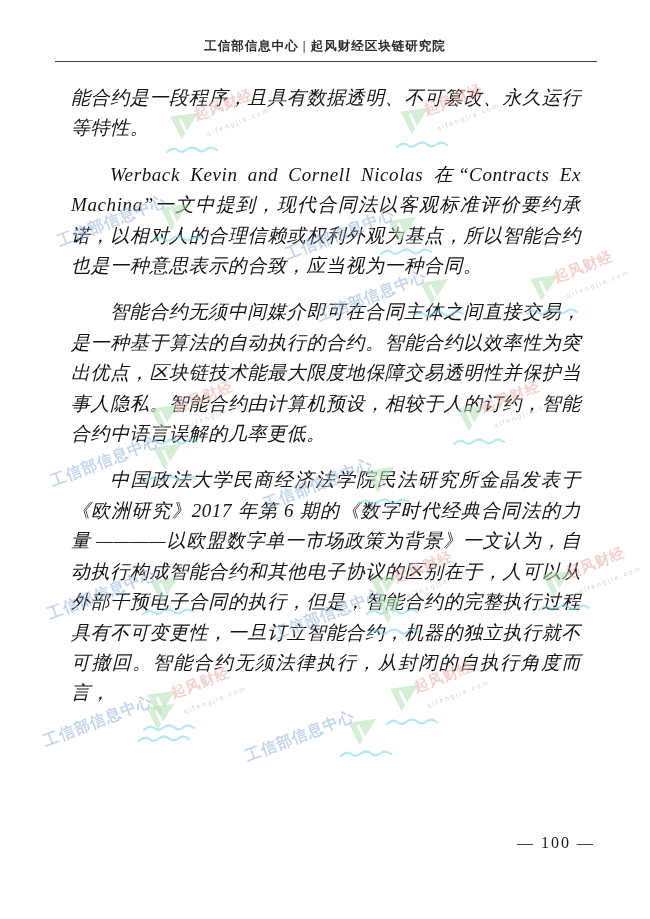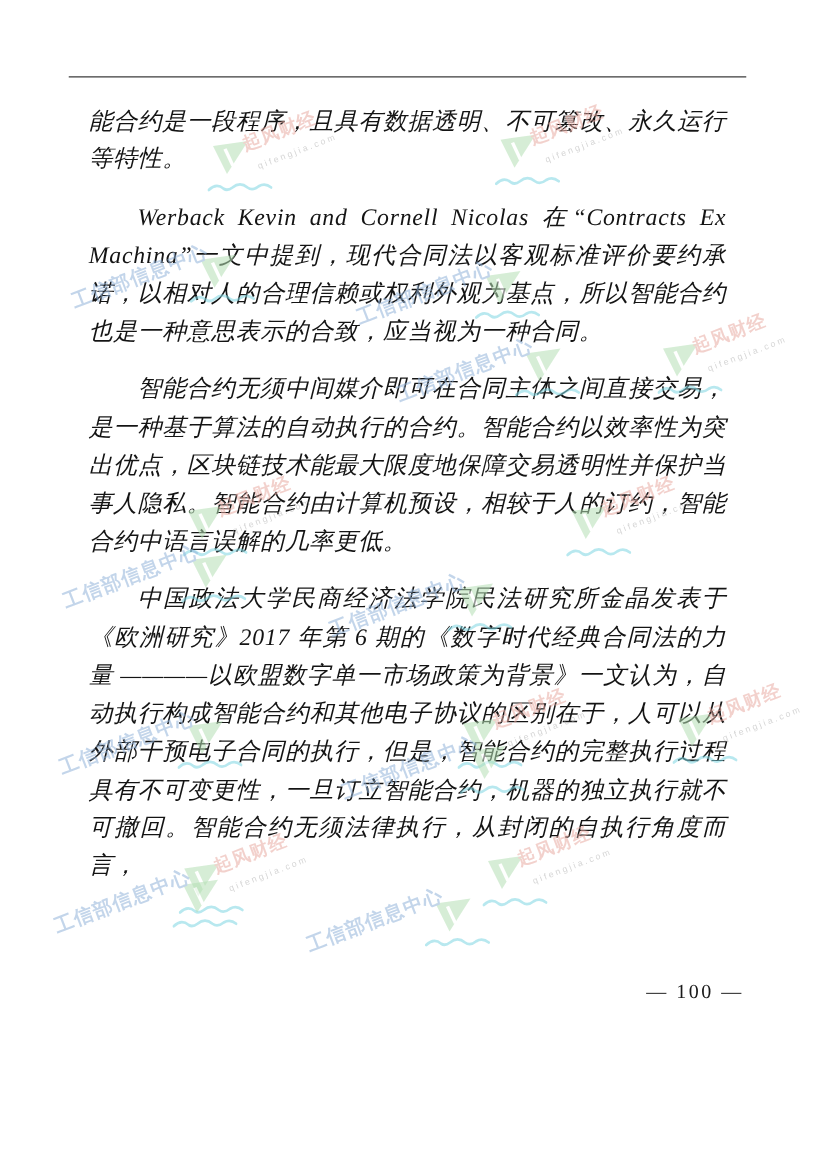--- a/index.html
+++ b/index.html
@@ -38,21 +38,21 @@
     line-height:30.4px;
     color:#141414;
     text-align:justify;
     text-justify:inter-ideograph;
     letter-spacing:0.6px;
   }
   .body-text p{margin:16px;padding:0;text-indent:2.05em;font-style:italic;}
   .body-text p.no-indent{text-indent:0;}
   
   .page-number{
-    position:absolute;top:785px;right:55px;
+    position:absolute;top:834px;right:55px;
     font-size:16px;
     color:#1a1a1a;
     letter-spacing:2px;
   }
   
   .wm-layer{position:absolute;inset:0;pointer-events:none;z-index:5;}
   .wm{position:absolute;opacity:.55;}
   .wm .tri{position:absolute;}
   .wm .wave{position:absolute;}
   .wm .gx-text{
@@ -86,20 +86,23 @@
     transform-origin:left bottom;
     white-space:nowrap;
     letter-spacing:2px;
   }
 </style>
 </head>
 <body>
 
 <div class="page">
 
+  <header class="doc-header">
+    <div class="title">工信部信息中心 | 起风财经区块链研究院</div>
+  </header>
   <hr class="header-rule">
 
   <main class="body-text">
     <p class="no-indent">能合约是一段程序，且具有数据透明、不可篡改、永久运行等特性。</p>
     <p>Werback Kevin and Cornell Nicolas 在“Contracts Ex Machina”一文中提到，现代合同法以客观标准评价要约承诺，以相对人的合理信赖或权利外观为基点，所以智能合约也是一种意思表示的合致，应当视为一种合同。</p>
     <p>智能合约无须中间媒介即可在合同主体之间直接交易，是一种基于算法的自动执行的合约。智能合约以效率性为突出优点，区块链技术能最大限度地保障交易透明性并保护当事人隐私。智能合约由计算机预设，相较于人的订约，智能合约中语言误解的几率更低。</p>
     <p>中国政法大学民商经济法学院民法研究所金晶发表于《欧洲研究》2017 年第 6 期的《数字时代经典合同法的力量 ————以欧盟数字单一市场政策为背景》一文认为，自动执行构成智能合约和其他电子协议的区别在于，人可以从外部干预电子合同的执行，但是，智能合约的完整执行过程具有不可变更性，一旦订立智能合约，机器的独立执行就不可撤回。智能合约无须法律执行，从封闭的自执行角度而言，</p>
   </main>
 
   <div class="page-number">— 100 —</div>

